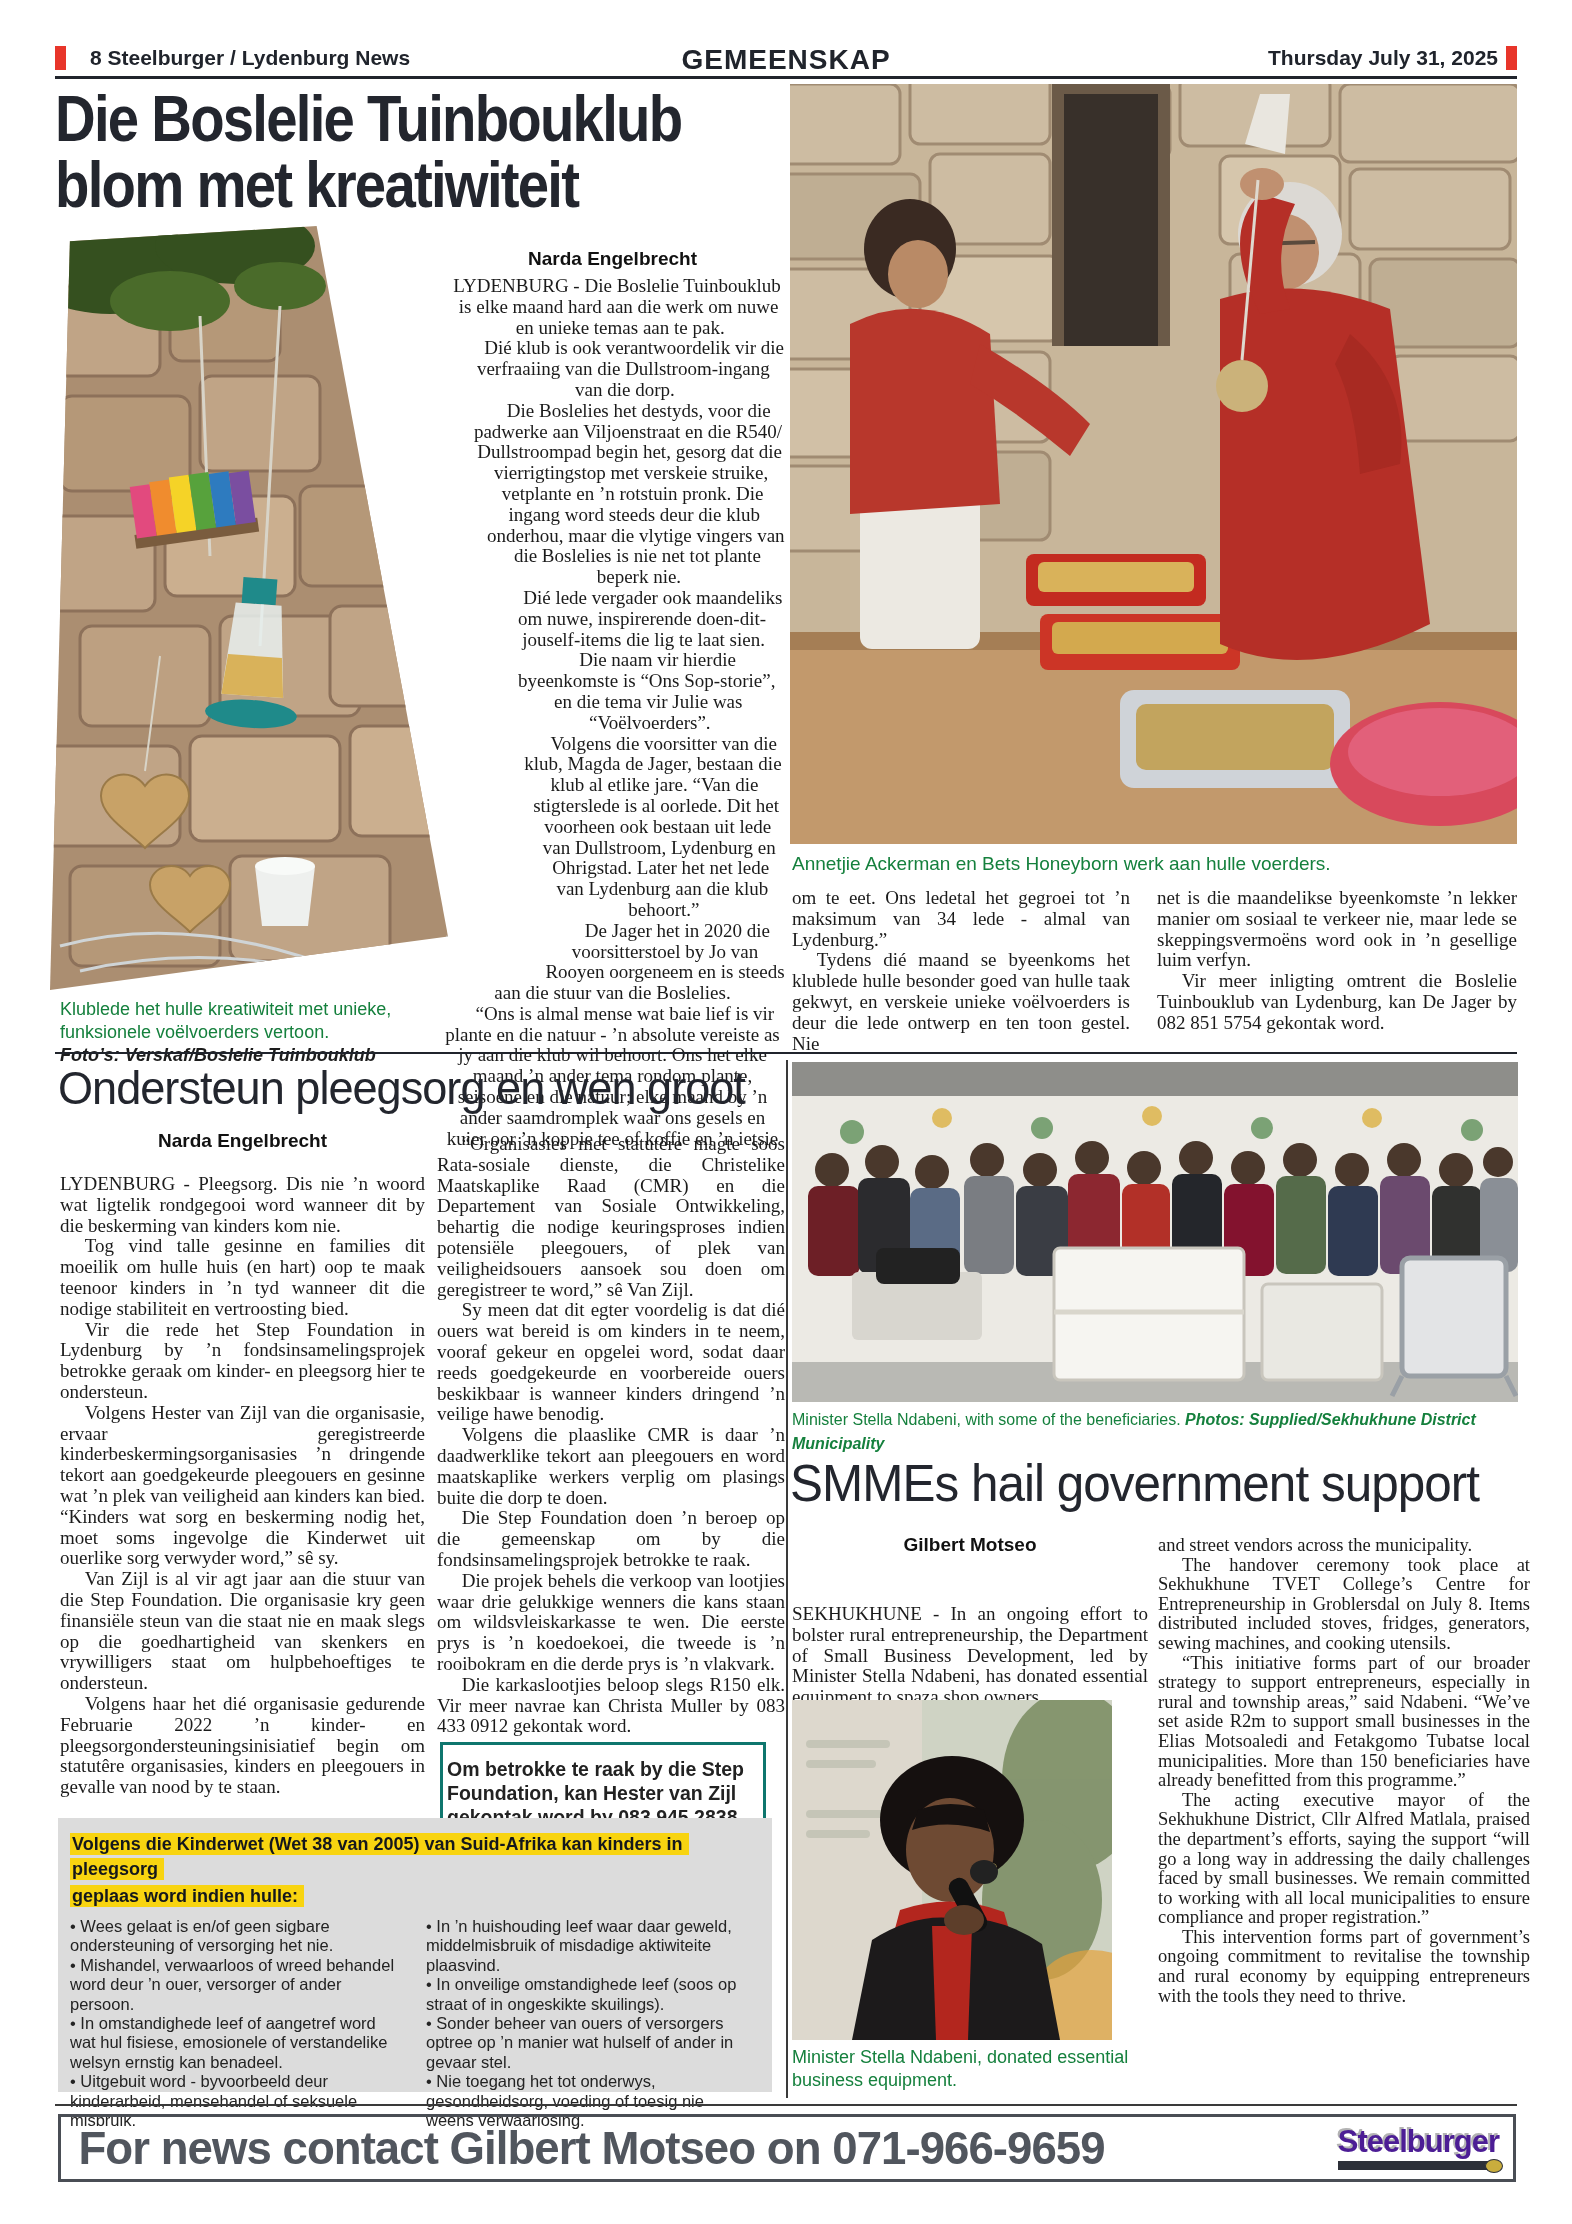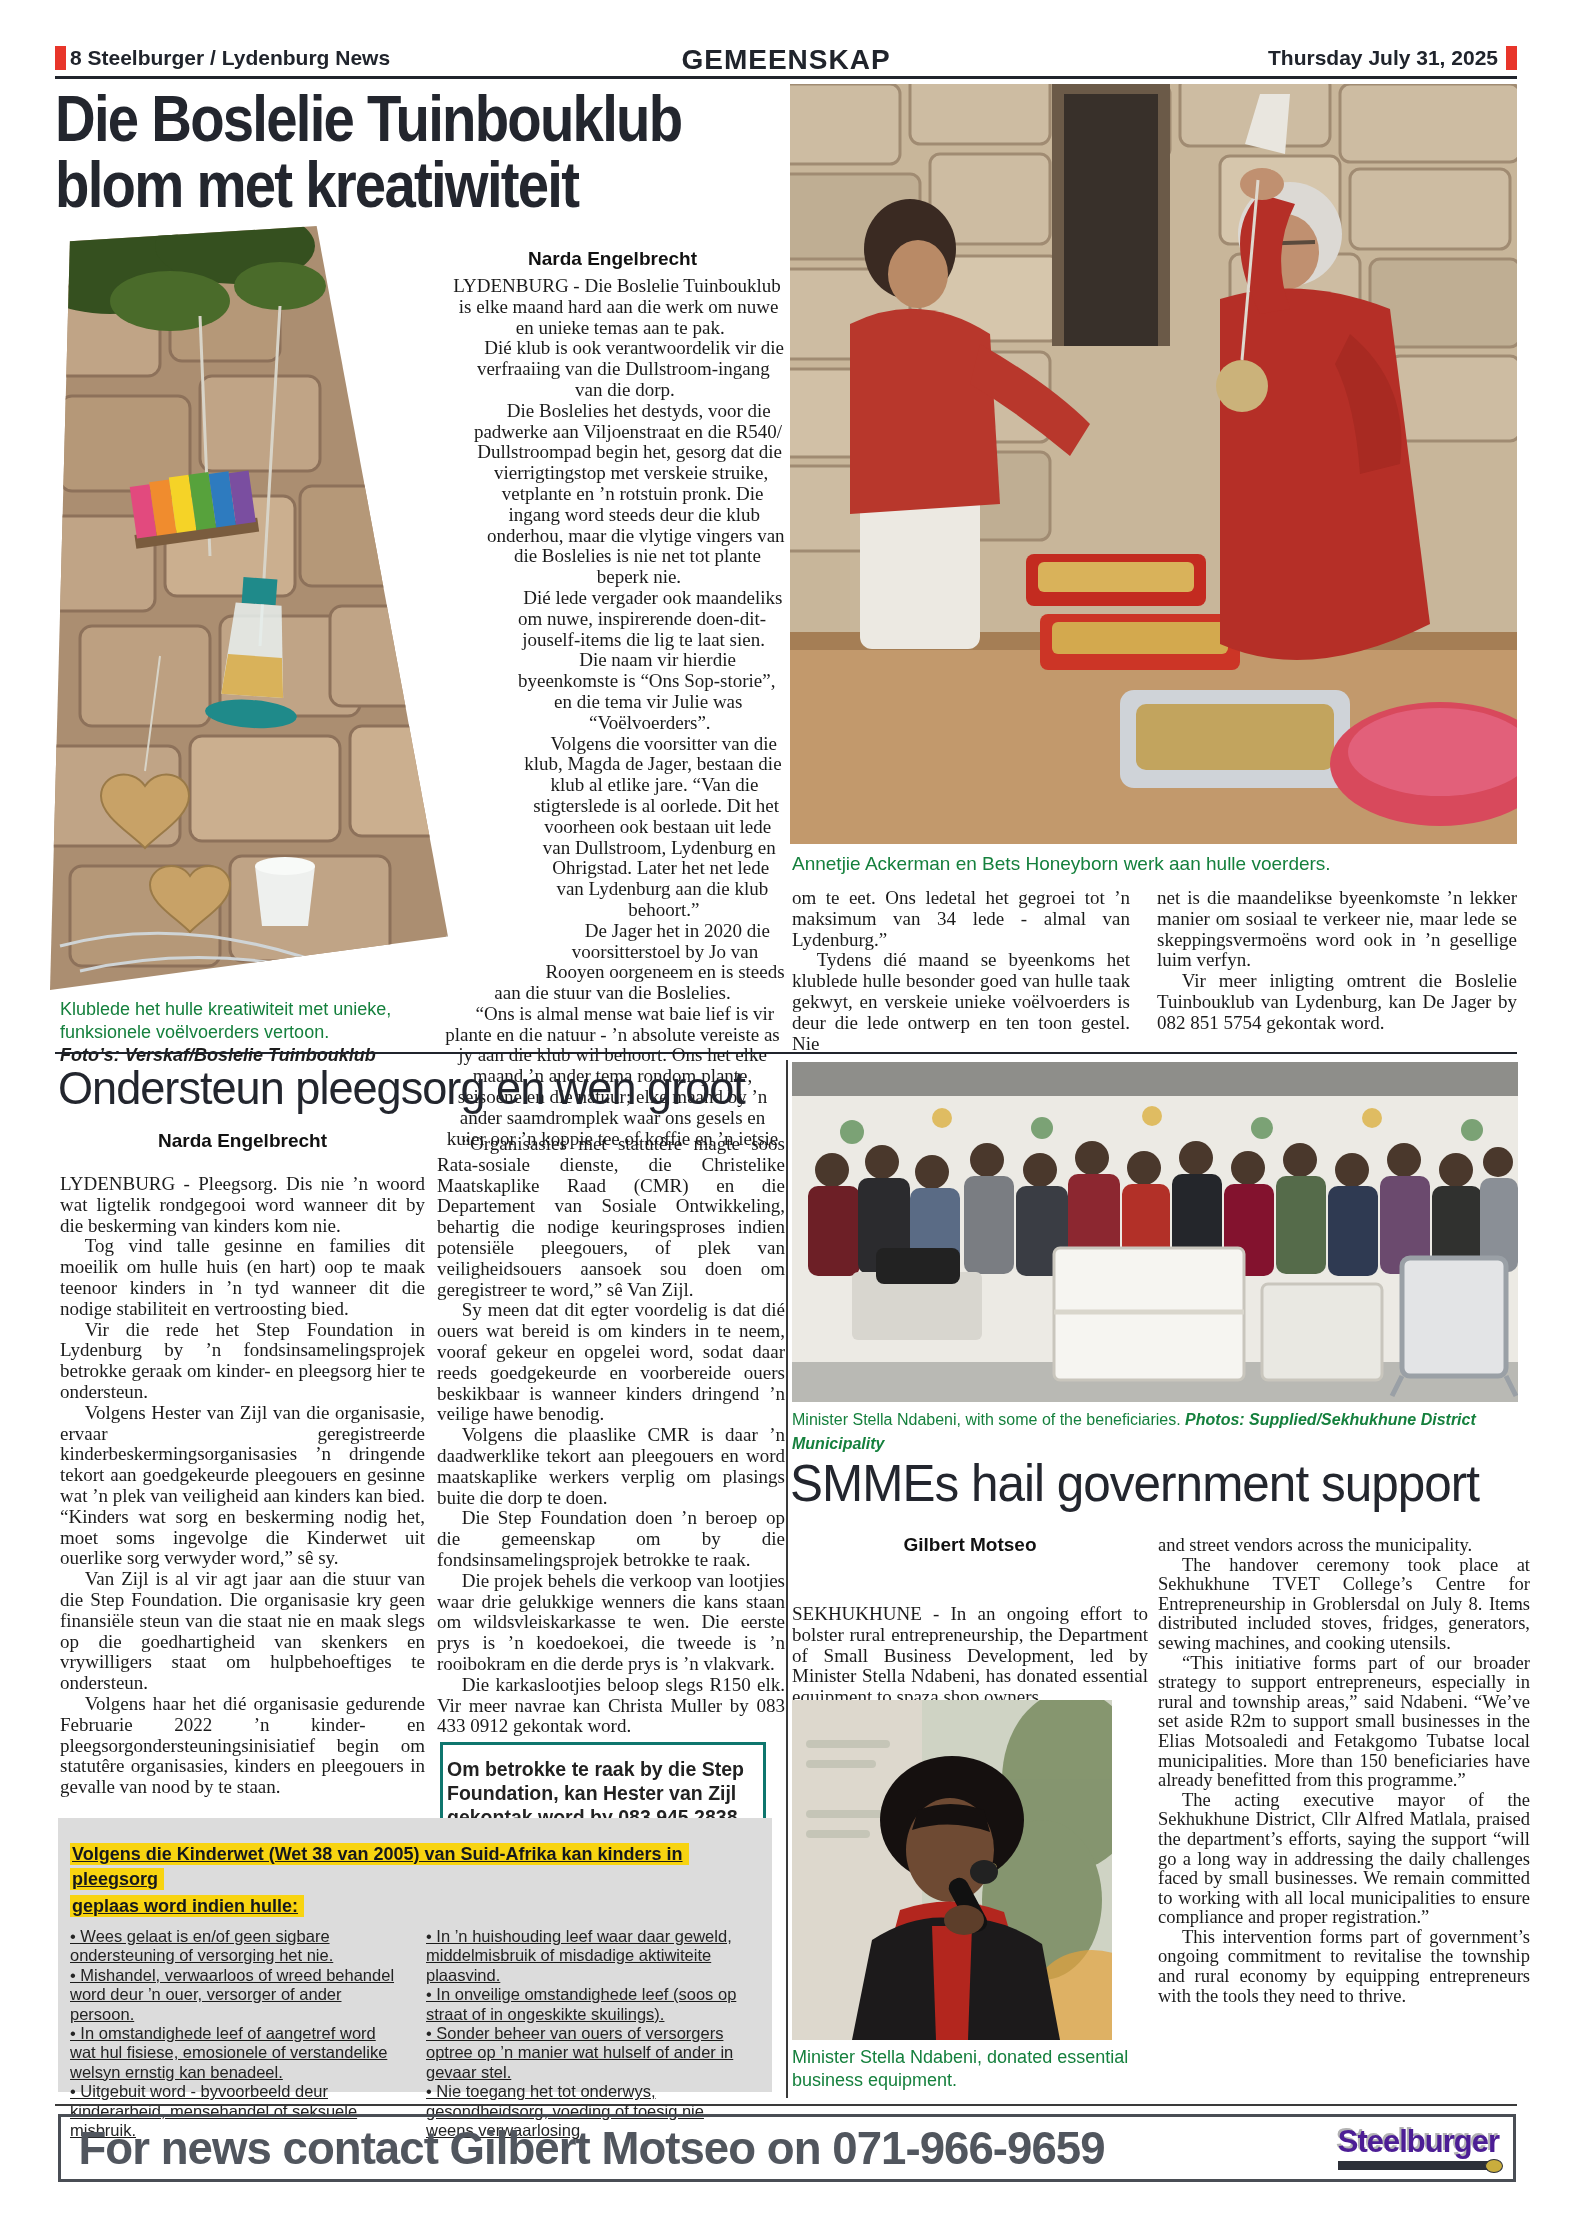--- a/index.html
+++ b/index.html
@@ -27,41 +27,41 @@
   .caption{font:17px/21px "Liberation Sans", sans-serif;color:#15803d;}
   .caption b.cred{font-style:italic;}
   .credit{font:bold italic 18px/22px "Liberation Sans", sans-serif;color:#1c1c1c;}
   
   .photo{overflow:hidden;}
   .photo svg{display:block;}
   
   .cbox{border:3px solid #0f766e;padding:12px 4px;}
   .cbox p{margin:0;font:bold 19.5px/24px "Liberation Sans", sans-serif;color:#222;}
   
-  .greybox{background:#dcdcdc;padding:24px 12px;box-sizing:border-box;text-decoration:underline;}
+  .greybox{background:#dcdcdc;padding:14px 12px;box-sizing:border-box;}
   .yellow-h{display:inline;background:#f8d410;font:bold 18px/25px "Liberation Sans", sans-serif;color:#14171c;
             padding:1px 6px 1px 2px;box-decoration-break:clone;}
   .bullets p{margin:0 0 0 0;font:16.5px/19.4px "Liberation Sans", sans-serif;color:#232323;}
   
   .footer-box{border:3px solid #4a4e55;display:flex;align-items:center;box-sizing:border-box;}
   .footer-text{font:bold 47px/50px "Liberation Sans", sans-serif;color:#51565e;letter-spacing:-1px;
                transform:scaleX(.97);transform-origin:left center;white-space:nowrap;padding-left:18px;}
   .logo-wrap{margin-left:auto;margin-right:14px;text-align:right;}
   .logo-text{font:bold 31px/30px "Liberation Sans", sans-serif;color:#4c1d95;
              text-shadow:-2px -2px 0 #b3b3b3;letter-spacing:-1px;}
   .logo-bar{height:9px;background:#2c3038;margin-top:4px;position:relative;}
   .logo-dot{position:absolute;right:-4px;top:-2px;width:16px;height:12px;border-radius:50%;background:#c9ad3d;border:1px solid #2c3038;}
   .vrule{background:#3a3a3a;}
 </style>
 </head>
 <body>
 
 <div id="page">
 
-  <div class="abs" style="left:55px;top:46px;display:flex;align-items:center;gap:4px;">
+  <div class="abs" style="left:55px;top:46px;display:flex;align-items:center;gap:24px;">
     <span class="red-sq"></span>
     <span class="hdr-label">8 Steelburger / Lydenburg News</span>
   </div>
   <div class="abs hdr-center" style="left:0;top:46px;width:1572px;">GEMEENSKAP</div>
   <div class="abs" style="right:55px;top:46px;display:flex;align-items:center;gap:8px;">
     <span class="hdr-label">Thursday July 31, 2025</span>
     <span class="red-sq"></span>
   </div>
   <div class="abs rule" style="left:55px;top:76px;width:1462px;height:3px;"></div>
 

